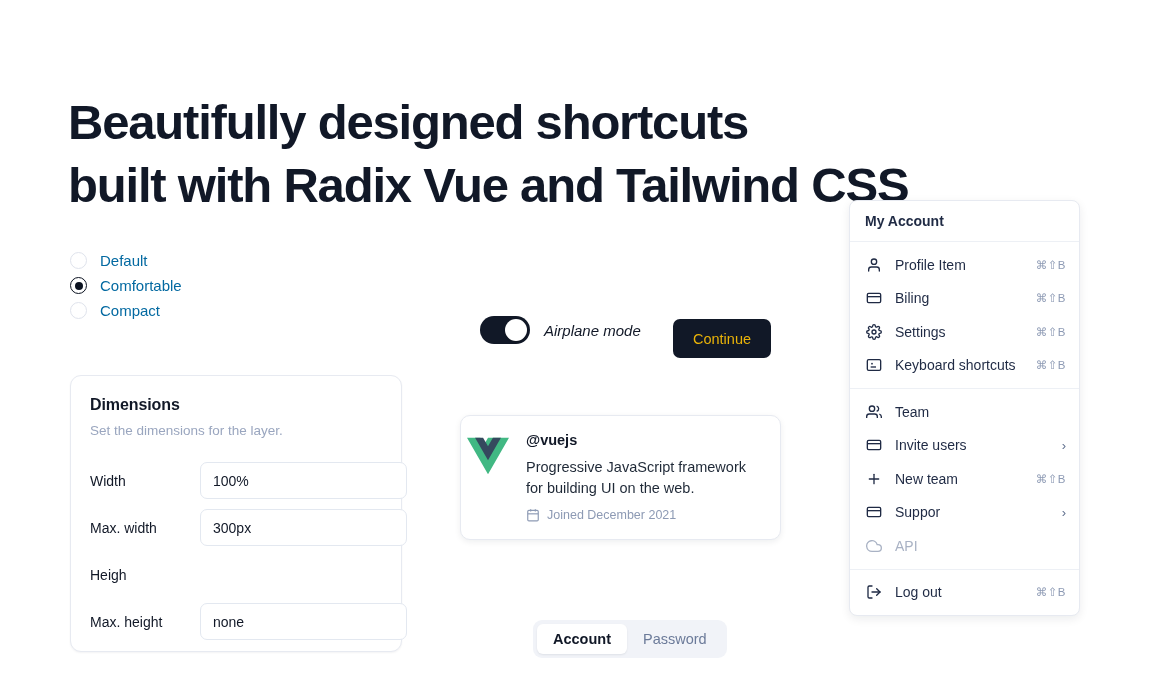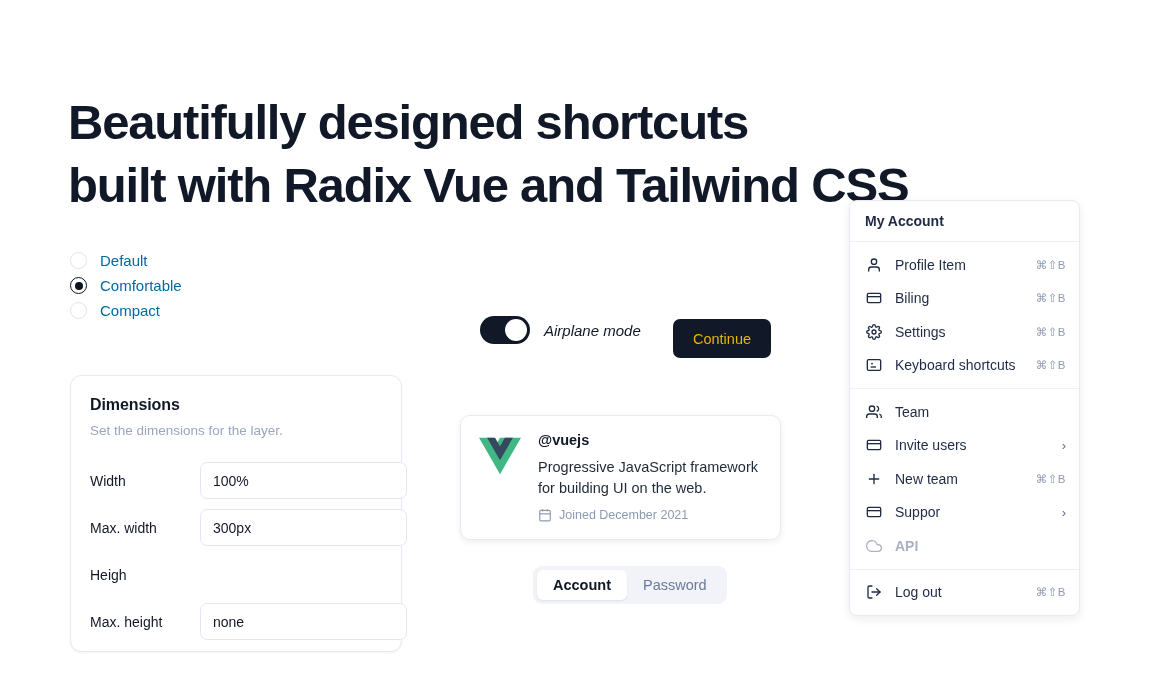--- a/index.html
+++ b/index.html
@@ -95,33 +95,33 @@
   }
 
   
   .hover-card {
     position: absolute; left: 460px; top: 415px;
     width: 321px; height: 125px;
     background: #fff;
     border: 1px solid #e7eaf1;
     border-radius: 10px;
     box-shadow: 0 2px 6px rgba(16,24,40,0.07);
-    padding: 16px 18px;
+    padding: 16px 6px;
     display: flex;
   }
   .vue-logo { width: 42px; height: 40px; flex: 0 0 auto; margin-top: 4px; }
   .hc-body { margin-left: 17px; }
   .hc-handle { font-size: 14.5px; font-weight: 700; color: #111827; }
   .hc-desc { font-size: 14.5px; color: #1f2937; margin-top: 9px; line-height: 1.42; width: 240px; }
   .hc-meta { display: flex; align-items: center; margin-top: 10px; color: #8d9ab4; font-size: 12.5px; }
   .hc-meta svg { margin-right: 7px; flex: 0 0 auto; }
 
   
   .tabs {
-    position: absolute; left: 533px; top: 566px;
+    position: absolute; left: 533px; top: 620px;
     background: #f1f3f8; border-radius: 9px;
     padding: 4px; display: flex; align-items: center;
   }
   .tab {
     font-size: 14.5px; padding: 7px 16px; border-radius: 6px;
     color: #6b7a99; cursor: pointer; font-family: "Liberation Sans", sans-serif;
     border: none; background: transparent;
   }
   .tab.active {
     background: #ffffff; color: #111827; font-weight: 600;
@@ -143,21 +143,21 @@
     padding: 12px 15px 12px 15px;
   }
   .menu-sep { height: 1px; background: #edf0f5; }
   .menu-group { padding: 6px 0; }
   .menu-item {
     display: flex; align-items: center;
     height: 33.5px; padding: 0 13px 0 15px;
     font-size: 14px; color: #1f2a44;
     cursor: pointer;
   }
-  .menu-item.disabled { color: #a9b2c4; cursor: default; font-weight: bold; }
+  .menu-item.disabled { color: #a9b2c4; cursor: default; }
   .mi-icon { width: 18px; height: 18px; flex: 0 0 auto; display: flex; align-items: center; justify-content: center; }
   .mi-label { margin-left: 12px; flex: 1 1 auto; white-space: nowrap; }
   .mi-shortcut { font-size: 11.5px; color: #8d9ab4; letter-spacing: 0.5px; flex: 0 0 auto; }
   .mi-chevron { color: #60708f; font-size: 13px; flex: 0 0 auto; }
 </style>
 </head>
 <body>
 
 <div class="page">
 

